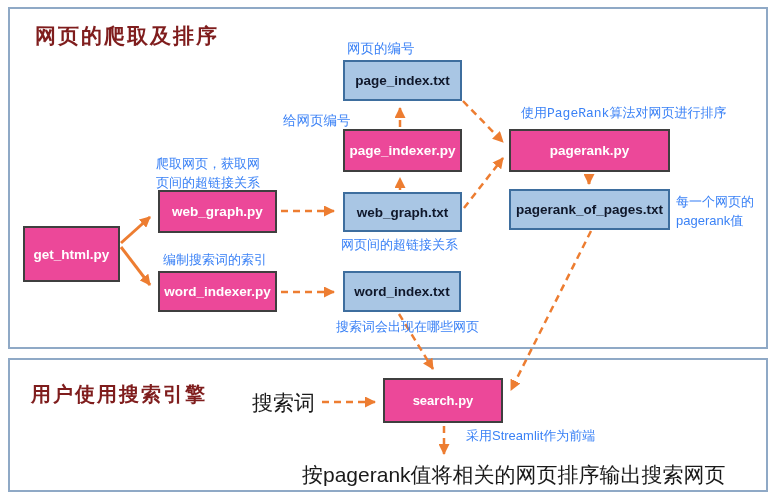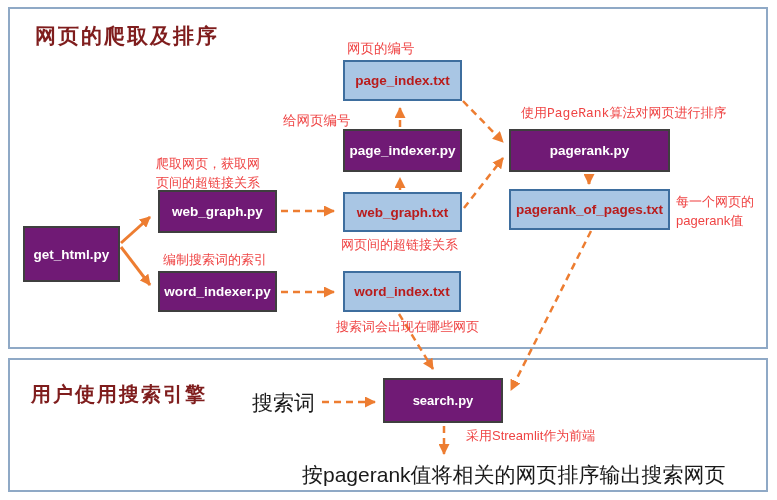--- a/index.html
+++ b/index.html
@@ -39,32 +39,32 @@
     position: absolute;
     display: flex;
     align-items: center;
     justify-content: center;
     font-weight: bold;
     font-size: 13.5px;
     box-sizing: border-box;
     white-space: nowrap;
   }
   .node.dark {
-    background: #701a75;
+    background: #ec4899;
     border: 2px solid #3F3F3F;
     color: #ffffff;
   }
   .node.blue {
     background: #A9C6E4;
     border: 2px solid #3E6E9E;
-    color: #b91c1c;
+    color: #0f172a;
   }
   .note {
     position: absolute;
-    color: #ef4444;
+    color: #3b82f6;
     font-size: 13px;
     line-height: 1.45;
     white-space: pre-line;
   }
   .note.center { text-align: left; }
   .plain {
     position: absolute;
     color: #1A1A1A;
     font-size: 21px;
     white-space: nowrap;

